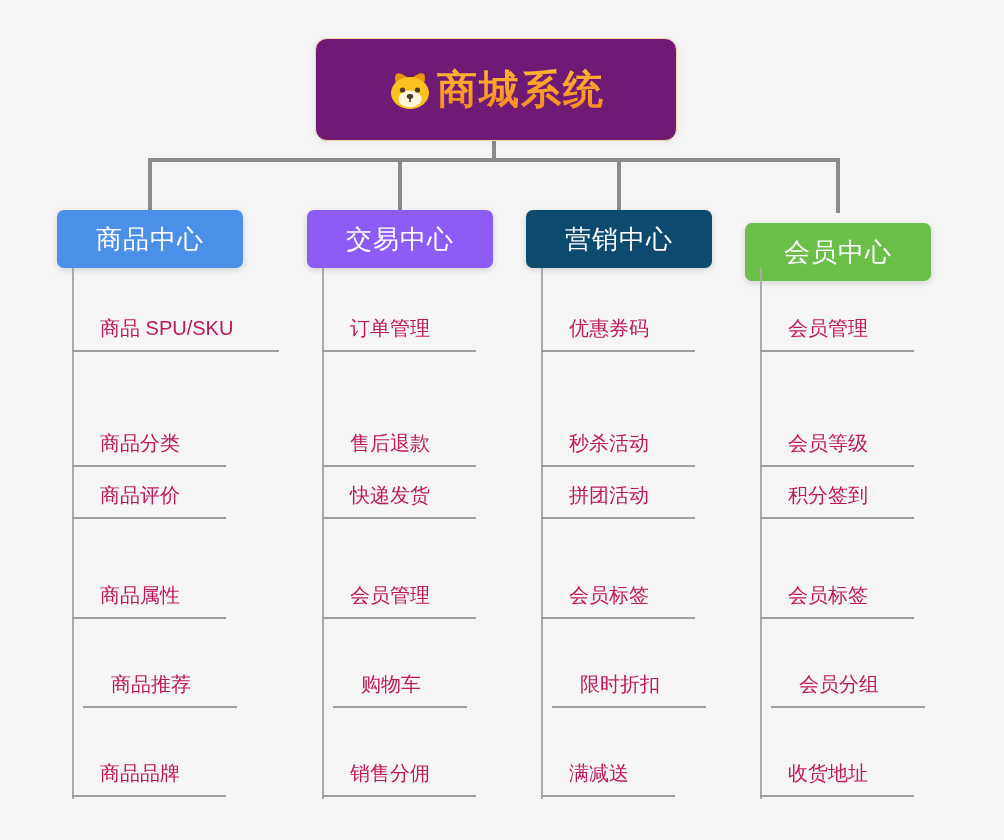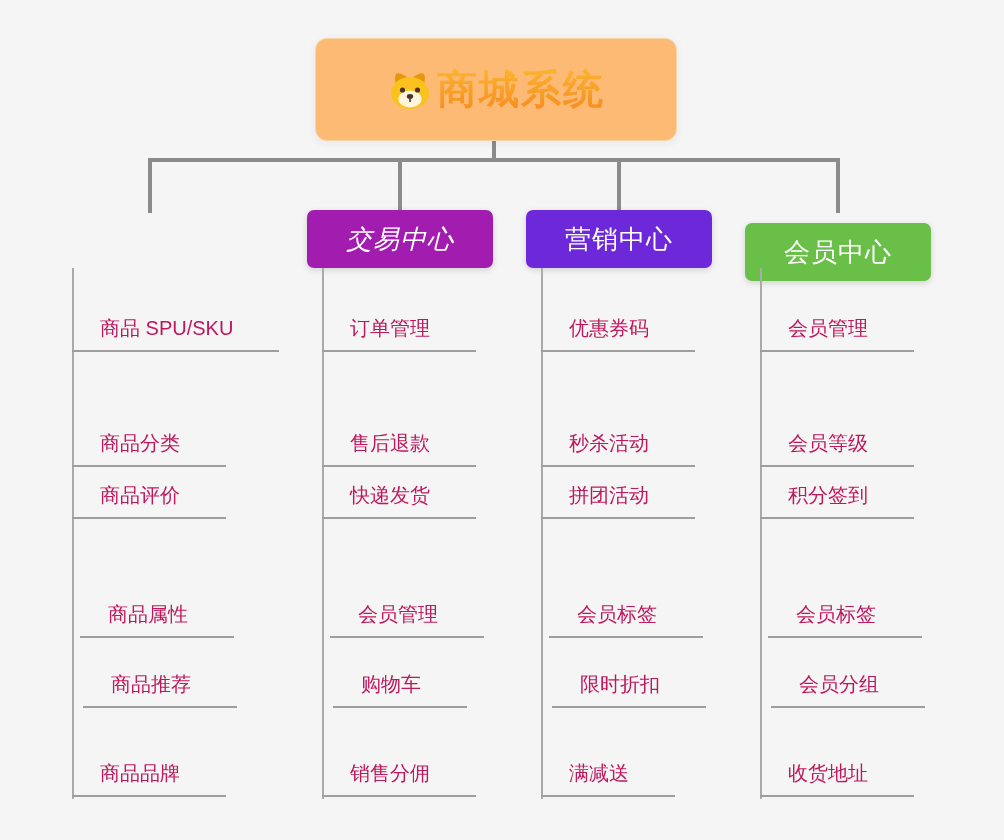--- a/index.html
+++ b/index.html
@@ -11,21 +11,21 @@
   
   .line { position:absolute; background:#8b8b8b; }
   .root-stem { left:492px; top:139px; width:4px; height:22px; }
   .bus { left:148px; top:158px; width:692px; height:4px; }
   .drop { top:158px; width:4px; height:55px; }
   .d1 { left:148px; } .d2 { left:398px; } .d3 { left:617px; } .d4 { left:836px; }
 
   
   .root-node {
     position:absolute; left:315px; top:38px; width:362px; height:103px;
-    background:#fdba74; border:1px solid #f2d8a6; border-radius:12px;
+    background:#701a75; border:1px solid #f2d8a6; border-radius:12px;
     box-shadow:0 2px 10px rgba(0,0,0,.06);
     display:flex; align-items:center; justify-content:center; gap:4px;
   }
   .root-title {
     font-size:40px; font-weight:bold; letter-spacing:2px; color:#f79b1d;
     background:linear-gradient(180deg,#fdb933 0%,#f5871f 100%);
     -webkit-background-clip:text; background-clip:text; -webkit-text-fill-color:transparent;
   }
   .dog { display:inline-flex; }
 
@@ -42,21 +42,21 @@
   .col { position:absolute; top:268px; }
   .c1 { left:72px; } .c2 { left:322px; } .c3 { left:541px; } .c4 { left:760px; }
   .trunk { position:absolute; left:0; top:0; width:2px; height:531px; background:#aaaaaa; }
   .child {
     position:absolute; left:0; white-space:nowrap;
     font-size:20px; color:#be185d; line-height:23px;
     padding:0 46px 10px 28px;
     border-bottom:2px solid #9e9e9e;
   }
   .t0 { top:49px; } .t1 { top:138px;margin-top:26px; } .t2 { top:216px; }
-  .t3 { top:335px;margin-left:8px; } .t4 { top:405px;margin-left:11px; } .t5 { top:494px; }
+  .t3 { top:316px; } .t4 { top:405px;margin-left:11px; } .t5 { top:494px; }
 </style>
 </head>
 <body>
 
 <div class="canvas">
 
   <div class="line root-stem"></div>
   <div class="line bus"></div>
   <div class="line drop d1"></div>
   <div class="line drop d2"></div>
@@ -72,22 +72,23 @@
         <ellipse cx="23" cy="30" rx="11.5" ry="8.5" fill="#fff6dc"></ellipse>
         <circle cx="15.5" cy="21" r="2.6" fill="#4e342e"></circle>
         <circle cx="30.5" cy="21" r="2.6" fill="#4e342e"></circle>
         <ellipse cx="23" cy="27.5" rx="3.2" ry="2.4" fill="#4e342e"></ellipse>
         <path d="M23 29.5 L23 33" stroke="#4e342e" stroke-width="1.6" fill="none"></path>
       </svg>
     </span>
     <span class="root-title">商城系统</span>
   </div>
 
-  <div class="branch b2" style="background: #a21caf; font-style: italic;">交易中心</div>
-  <div class="branch b3" style="background: #6d28d9;">营销中心</div>
+  <div class="branch b1" style="background: rgb(75, 144, 232);">商品中心</div>
+  <div class="branch b2" style="background: #8b5cf6;">交易中心</div>
+  <div class="branch b3" style="background: #0c4a6e;">营销中心</div>
   <div class="branch b4" style="background: rgb(106, 191, 73); margin-top: 13px;">会员中心</div>
 
   <div class="col c1">
     <div class="trunk"></div>
     <div class="child t0">商品 SPU/SKU</div>
     <div class="child t1">商品分类</div>
     <div class="child t2">商品评价</div>
     <div class="child t3">商品属性</div>
     <div class="child t4">商品推荐</div>
     <div class="child t5">商品品牌</div>

